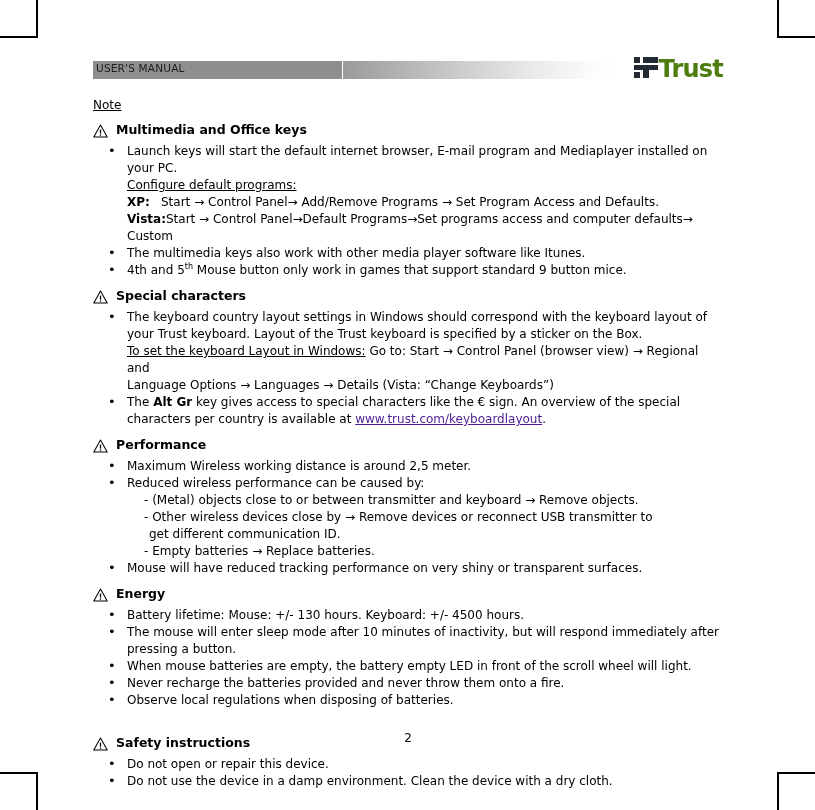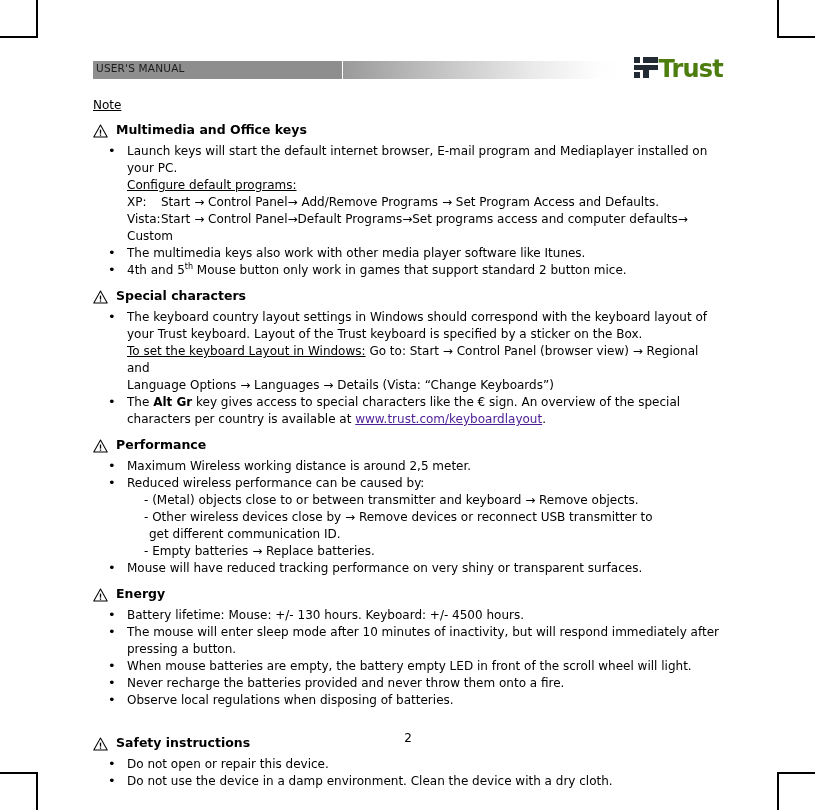--- a/index.html
+++ b/index.html
@@ -169,21 +169,21 @@
     padding-left: 51px;
   }
   .subline.indent2 {
     padding-left: 56px;
   }
   .ul-line {
     text-decoration: underline;
   }
   b, .b { font-weight: bold; }
   .lbl {
-    font-weight: normal;
+    font-weight: bold;
     display: inline-block;
     min-width: 34px;
   }
   .link {
     color: #4c1d95;
     text-decoration: underline;
   }
   sup {
     font-size: 8px;
     vertical-align: super;
@@ -263,21 +263,21 @@
     </ul>
     <div class="subline ul-line">Configure default programs:</div>
     <div class="subline">
       <span class="lbl">XP:</span><span>Start → Control Panel→ Add/Remove Programs → Set Program Access and Defaults.</span>
     </div>
     <div class="subline">
       <span class="lbl">Vista:</span><span>Start → Control Panel→Default Programs→Set programs access and computer defaults→ Custom</span>
     </div>
     <ul class="bullets">
       <li><span>The multimedia keys also work with other media player software like Itunes.</span></li>
-      <li><span>4th and 5</span><sup>th</sup><span> Mouse button only work in games that support standard 2 button mice.</span></li>
+      <li><span>4th and 5</span><sup>th</sup><span> Mouse button only work in games that support standard 9 button mice.</span></li>
     </ul>
   </div>
 
   <div class="section gap-top">
     <div class="section-head">
       <span class="warn-icon">
         <svg width="15" height="14" viewBox="0 0 16 15" aria-hidden="true">
           <path d="M8 1 L15.2 14 L0.8 14 Z" fill="none" stroke="#000" stroke-width="1.1" stroke-linejoin="round"></path>
           <rect x="7.3" y="6" width="1.4" height="4.3" fill="#000"></rect>
           <rect x="7.3" y="11.2" width="1.4" height="1.4" fill="#000"></rect>

